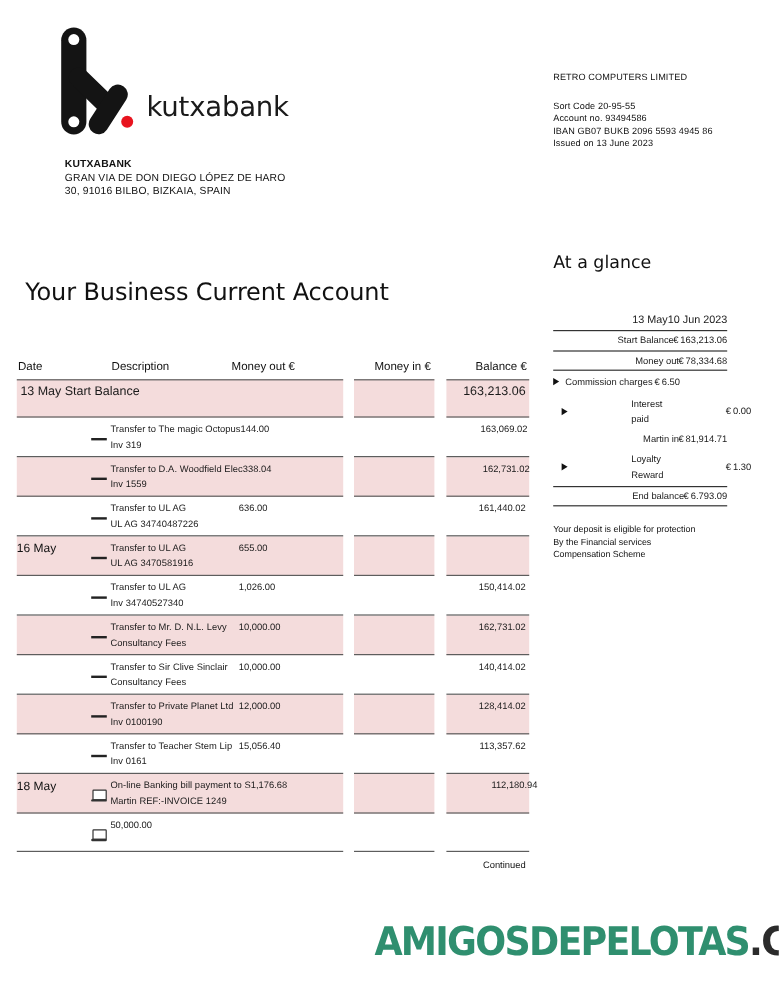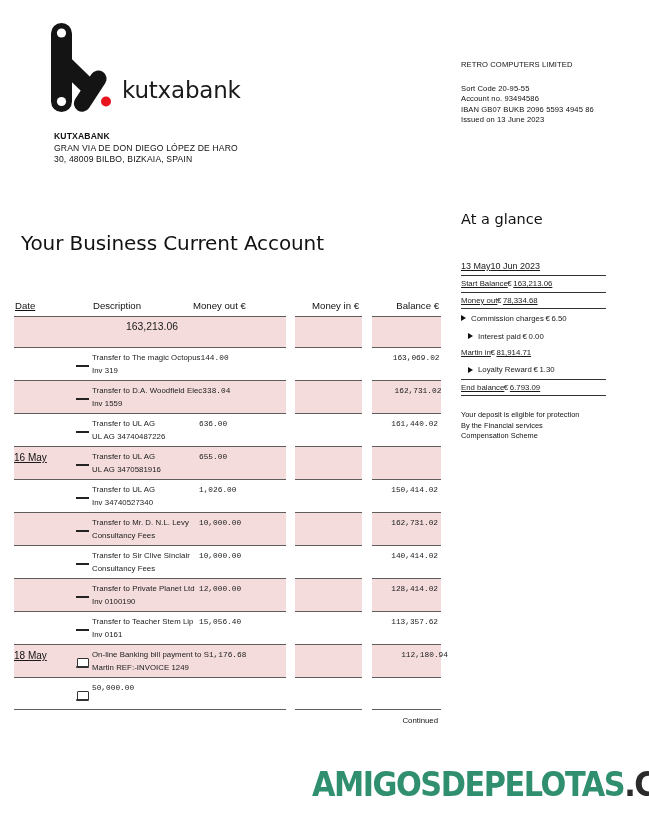--- a/index.html
+++ b/index.html
@@ -82,21 +82,21 @@
     left: 14px;
     top: 300px;
     width: 427px;
   }
   .row {
     position: relative;
     display: flex;
     width: 100%;
   }
   
-  .c-date  { width: 60px;  flex: 0 0 60px; text-decoration: underline; }
+  .c-date  { width: 60px;  flex: 0 0 60px; }
   .c-icon  { width: 18px;  flex: 0 0 18px; }
   .c-desc  { flex: 1 1 auto; }
   .c-out   { width: 78px;  flex: 0 0 78px; }
   .c-gap   { width: 9px;   flex: 0 0 9px; }
   .c-in    { width: 77px;  flex: 0 0 77px; text-align: right; }
   .c-bal   { width: 78px;  flex: 0 0 78px; text-align: right; }
 
   
   .hdr {
     font-size: 9.6px;
@@ -155,21 +155,20 @@
   .desc-line2 {
     font-size: 7.8px;
     letter-spacing: 0.05px;
     line-height: 13px;
     white-space: nowrap;
   }
   .amt {
     font-size: 7.8px;
     line-height: 12px;
     padding-right: 3px;
-    font-family: Liberation Mono, monospace;
   }
   .datecell {
     font-size: 10px;
     line-height: 13px;
     padding-left: 0;
     color: #111;
   }
 
   
   .startrow .sb-text {
@@ -237,26 +236,25 @@
     font-family: "DejaVu Sans", sans-serif;
     margin-bottom: 32px;
   }
   .g-line {
     height: 1px;
     background: #333;
     width: 145px;
   }
   .g-row {
     display: flex;
-    justify-content: flex-start;
+    justify-content: flex-end;
     font-size: 7.8px;
     line-height: 13px;
     width: 145px;
     padding: 1px 0 1.5px 0;
-    text-decoration: underline;
   }
   .g-row.period {
     font-size: 9px;
     line-height: 13px;
     padding-bottom: 2px;
   }
   .g-row .g-val { white-space: nowrap; }
   .cur-over {
     position: relative;
     display: inline-block;
@@ -277,21 +275,21 @@
     width: 158px;
   }
   .tri {
     width: 0; height: 0;
     border-left: 5px solid #111;
     border-top: 3.6px solid transparent;
     border-bottom: 3.6px solid transparent;
     margin-right: 5px;
     flex: 0 0 auto;
   }
-  .g-bullet.indent { padding-left: 7px; }
+  .g-bullet.indent { padding-left: 7px; gap: 48px; }
 
   .g-note {
     margin-top: 14px;
     font-size: 7.4px;
     line-height: 10.6px;
     color: #111;
   }
 
   
   .watermark {
@@ -325,21 +323,21 @@
     <circle cx="17.5" cy="79.5" r="4.6" fill="#ffffff"></circle>
     <circle cx="63.5" cy="29" r="4.6" fill="#ffffff"></circle>
     <circle cx="62" cy="79.5" r="5.0" fill="#e8141e"></circle>
   </svg>
   <div class="logo-word">kutxabank</div>
 </div>
 
 <div class="bank-addr">
   <div class="b">KUTXABANK</div>
   <div>GRAN VIA DE DON DIEGO LÓPEZ DE HARO</div>
-  <div>30, 48009 BILBO, BIZKAIA, SPAIN</div>
+  <div>30, 91016 BILBO, BIZKAIA, SPAIN</div>
 </div>
 
 <div class="cust-block">
   <div class="cust-name">RETRO COMPUTERS LIMITED</div>
   <div>Sort Code 20-95-55</div>
   <div>Account no. 93494586</div>
   <div>IBAN GB07 BUKB 2096 5593 4945 86</div>
   <div>Issued on 13 June 2023</div>
 </div>
 
@@ -358,20 +356,21 @@
   </div>
 
   <div class="tx shade startrow">
     <div class="band-left"></div>
     <div class="band-in"></div>
     <div class="band-bal"></div>
     <div class="rule-left" style="top:0;bottom:auto;"></div>
     <div class="rule-in" style="top:0;bottom:auto;"></div>
     <div class="rule-bal" style="top:0;bottom:auto;"></div>
     <div class="tx-inner">
+      <div class="sb-text" style="flex:1 1 auto;">13 May Start Balance</div>
       <div class="c-gap"></div>
       <div class="c-in"></div>
       <div class="c-bal sb-bal">163,213.06</div>
     </div>
     <div class="rule-left"></div>
     <div class="rule-in"></div>
     <div class="rule-bal"></div>
   </div>
 
   <div id="tx-rows">

